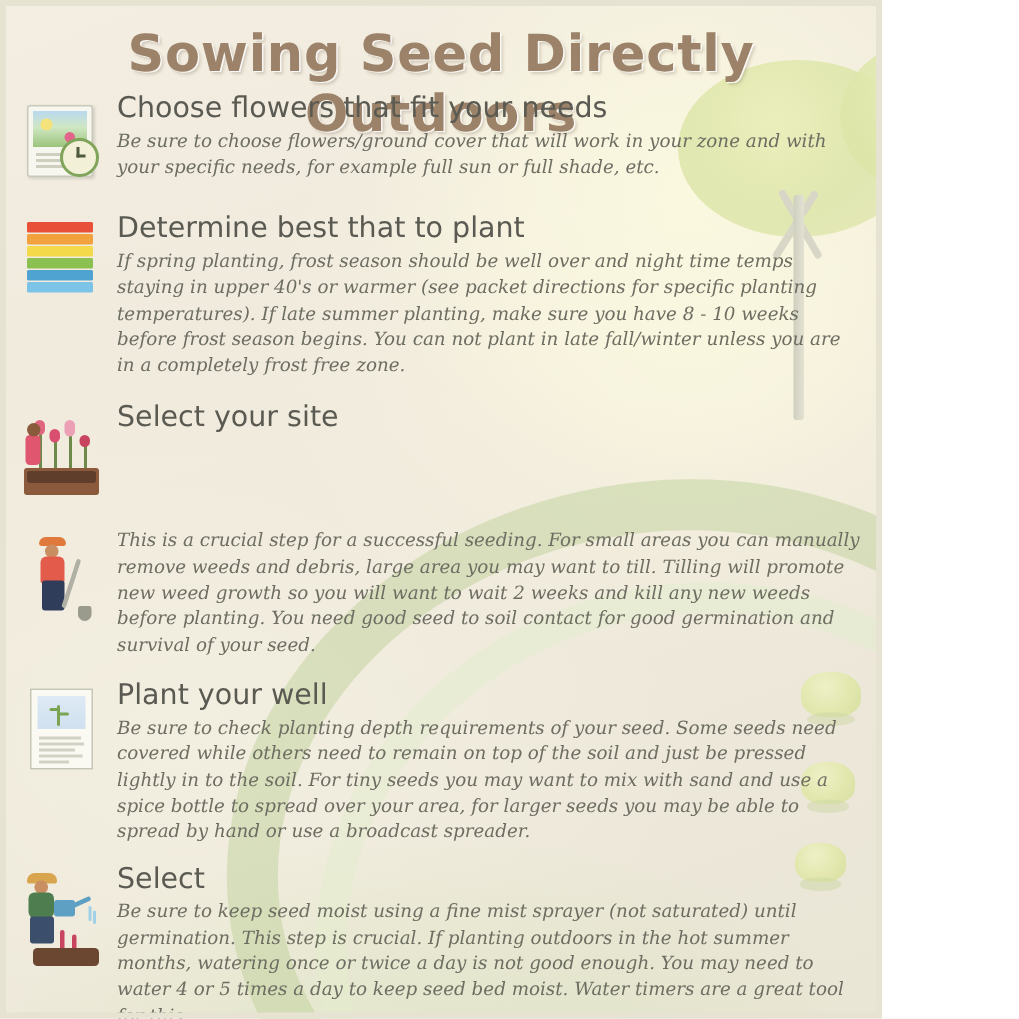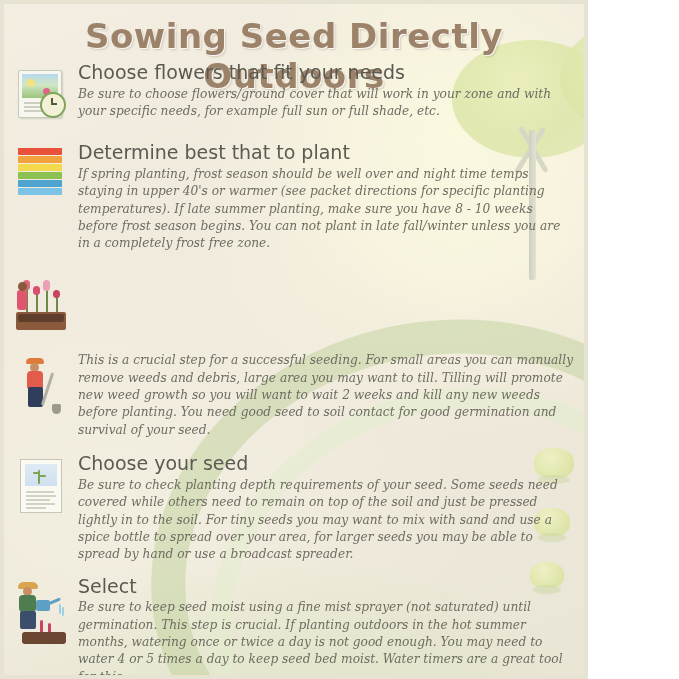--- a/index.html
+++ b/index.html
@@ -336,20 +336,21 @@
         <div class="stem" style="left:34px; top:16px; height:26px;"></div>
         <div class="bloom" style="left:31px; top:8px;  height:11px; background:#eba0b6;"></div>
         <div class="stem" style="left:44px; top:24px; height:18px;"></div>
         <div class="bloom" style="left:41px; top:18px; height:8px; background:#c9455f;"></div>
         <div class="gardener-body" style="left:5px; top:18px; width:10px; height:20px; border-radius:3px;"></div>
         <div class="gardener-head" style="left:6px; top:10px;"></div>
         <div class="bed"></div>
         <div class="bed-soil"></div>
       </div>
       <div class="step-text">
+        <div class="step-heading">Select your site</div>
       </div>
     </div>
 
     <div class="step" id="step-4">
       <div class="step-icon">
         <div class="dig-hat" style="left:14px; top:2px;"></div>
         <div class="dig-head" style="left:18px; top:7px;"></div>
         <div class="dig-shirt" style="left:15px; top:15px;"></div>
         <div class="dig-pants" style="left:16px; top:31px;"></div>
         <div class="dig-tool" style="left:34px; top:16px;"></div>
@@ -369,21 +370,21 @@
             <div class="sheet-plant" style="left:14px; top:11px; width:7px; height:2px;"></div>
           </div>
           <div class="sheet-line" style="top:31px; width:28px;"></div>
           <div class="sheet-line" style="top:35px; width:30px;"></div>
           <div class="sheet-line" style="top:39px; width:24px;"></div>
           <div class="sheet-line" style="top:43px; width:29px;"></div>
           <div class="sheet-line" style="top:47px; width:20px;"></div>
         </div>
       </div>
       <div class="step-text">
-        <div class="step-heading">Choose your seed</div>
+        <div class="step-heading">Plant your well</div>
         <div class="step-body">Be sure to check planting depth requirements of  your seed.  Some seeds need covered while others need to remain on top of the soil and just be pressed lightly in to the  soil. For tiny seeds you may want to mix with sand and use a spice bottle to spread over your area, for larger seeds you may be able to spread by hand or use a broadcast spreader.</div>
       </div>
     </div>
 
     <div class="step" id="step-6">
       <div class="step-icon">
         <div class="wg-hat" style="left:6px;  top:2px;"></div>
         <div class="wg-head" style="left:11px; top:7px;"></div>
         <div class="wg-shirt" style="left:7px;  top:15px;"></div>
         <div class="wg-pants" style="left:8px;  top:31px;"></div>

